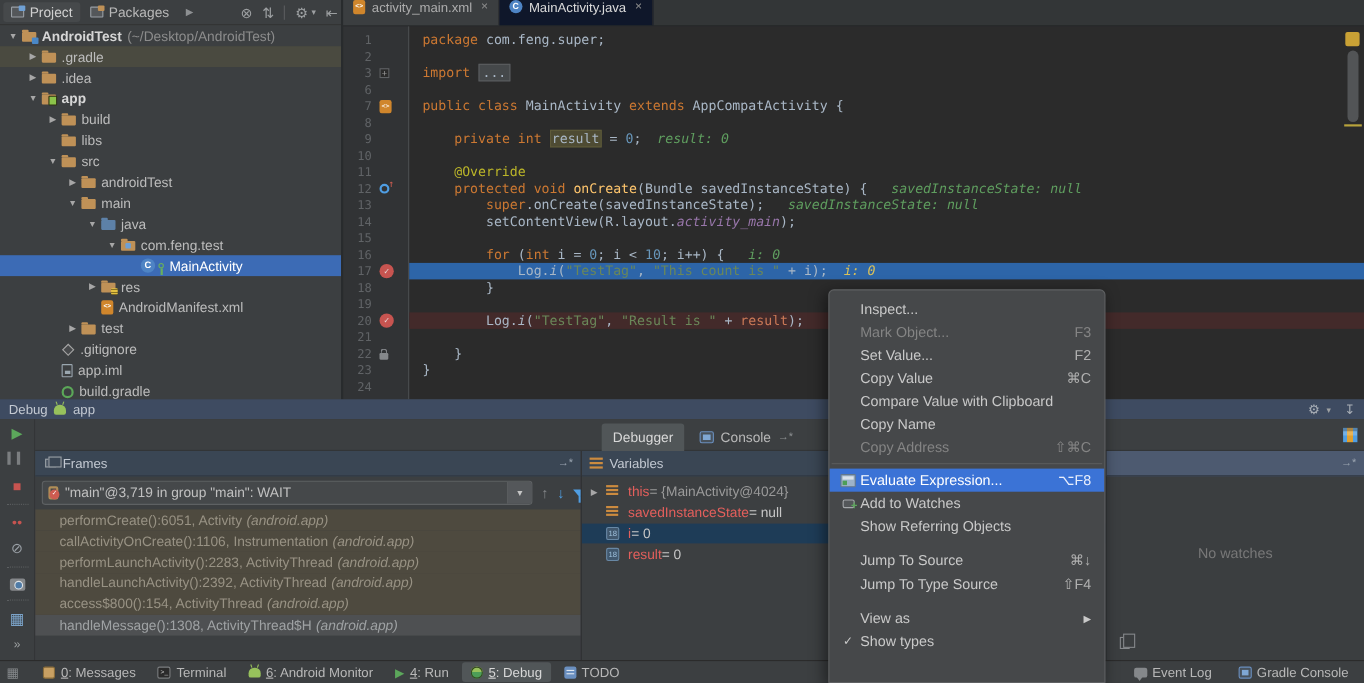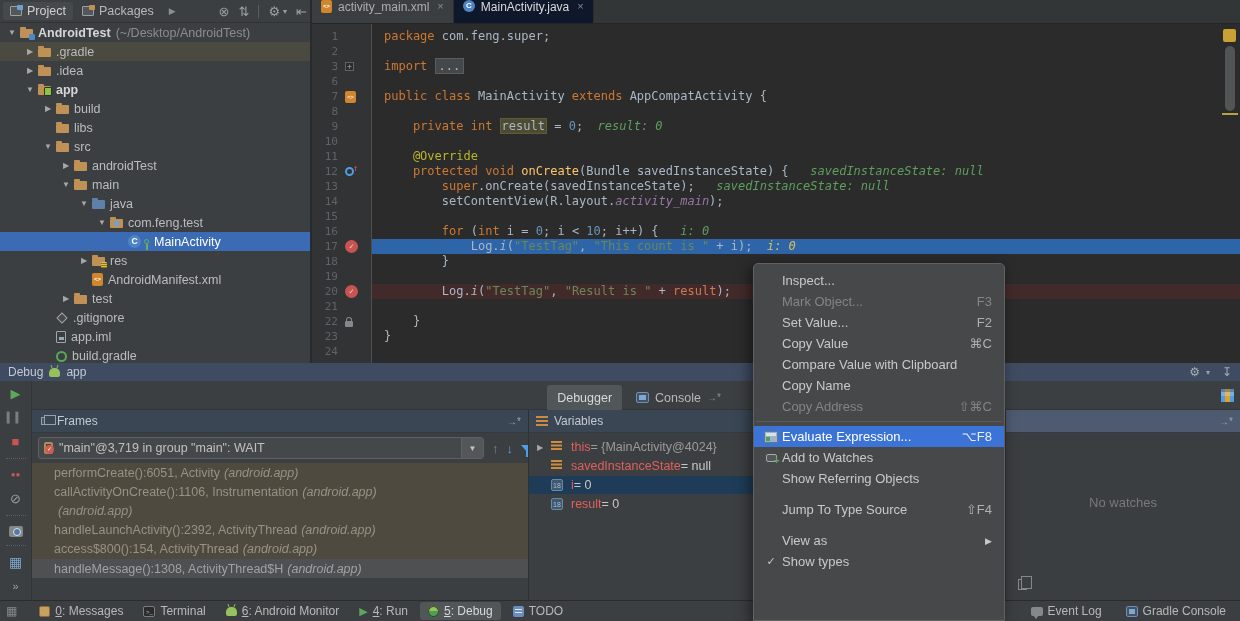--- a/index.html
+++ b/index.html
@@ -544,20 +544,21 @@
     <div id="frames-list">
         <div class="frame-row lib">
           <span>performCreate():6051, Activity</span>
           <span class="frame-pkg">(android.app)</span>
         </div>
         <div class="frame-row lib">
           <span>callActivityOnCreate():1106, Instrumentation</span>
           <span class="frame-pkg">(android.app)</span>
         </div>
         <div class="frame-row lib">
+          <span>performLaunchActivity():2283, ActivityThread</span>
           <span class="frame-pkg">(android.app)</span>
         </div>
         <div class="frame-row lib">
           <span>handleLaunchActivity():2392, ActivityThread</span>
           <span class="frame-pkg">(android.app)</span>
         </div>
         <div class="frame-row lib">
           <span>access$800():154, ActivityThread</span>
           <span class="frame-pkg">(android.app)</span>
         </div>
@@ -704,20 +705,25 @@
         </span>
         <span>Add to Watches</span>
       </div>
       <div class="menu-item">
         <span class="mi-icon"></span>
         <span>Show Referring Objects</span>
       </div>
       <div class="menu-gap"></div>
       <div class="menu-item">
         <span class="mi-icon"></span>
+        <span>Jump To Source</span>
+        <span class="mi-shortcut">⌘↓</span>
+      </div>
+      <div class="menu-item">
+        <span class="mi-icon"></span>
         <span>Jump To Type Source</span>
         <span class="mi-shortcut">⇧F4</span>
       </div>
       <div class="menu-gap"></div>
       <div class="menu-item">
         <span class="mi-icon"></span>
         <span>View as</span>
         <span class="mi-sub">▶</span>
       </div>
       <div class="menu-item">

